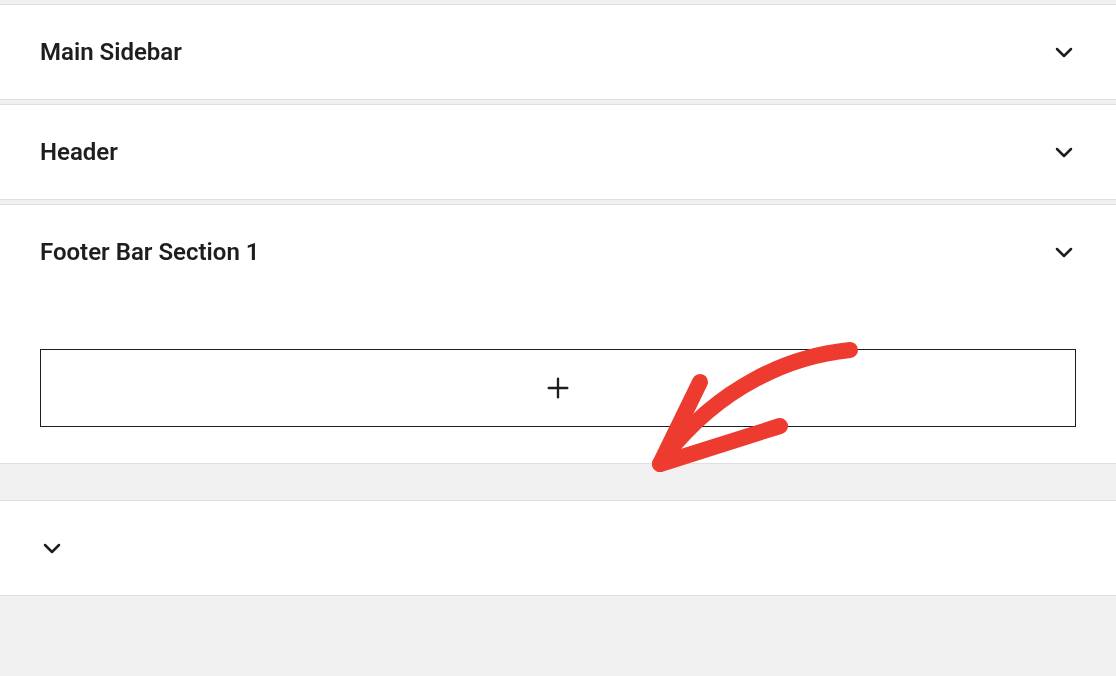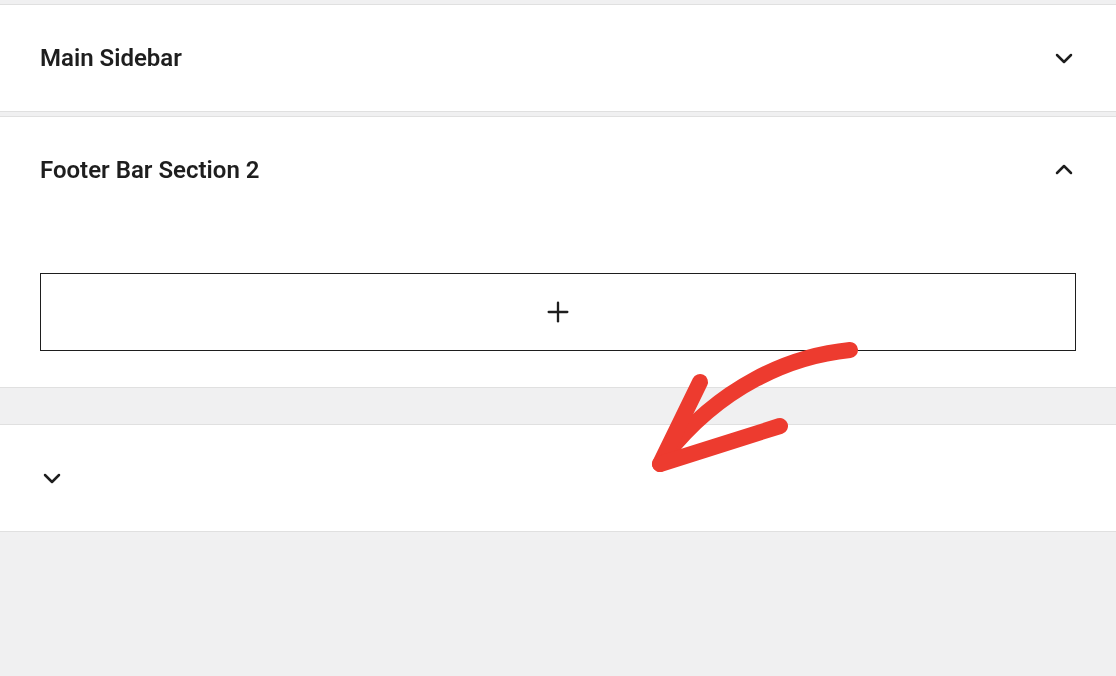--- a/index.html
+++ b/index.html
@@ -13,21 +13,21 @@
   }
   .panels {
     display: flex;
     flex-direction: column;
   }
   .panel-header {
     background: #ffffff;
     border-top: 1px solid #e0e0e0;
     border-bottom: 1px solid #e0e0e0;
     padding: 0 40px;
-    height: 108px;
+    height: 96px;
     display: flex;
     align-items: center;
     justify-content: space-between;
     cursor: pointer;
     margin-top: 4px;
   }
   .panel-header:first-child { margin-top: 0; border-top: 1px solid #e0e0e0; }
   .panel-title {
     font-size: 24px;
     font-weight: 600;
@@ -84,30 +84,38 @@
 
   <div class="panel-header">
     <span class="panel-title">Main Sidebar</span>
     <span class="chevron">
       <svg viewBox="0 0 24 24" fill="none" stroke="#1e1e1e" stroke-width="2.5" stroke-linecap="round" stroke-linejoin="round">
           <polyline points="5 9 12 16 19 9"></polyline>
         </svg>
     </span>
   </div>
 
-
-
   <div class="panel-header">
-    <span class="panel-title">Footer Bar Section 2</span>
+    <span class="panel-title">Header</span>
     <span class="chevron">
       <svg viewBox="0 0 24 24" fill="none" stroke="#1e1e1e" stroke-width="2.5" stroke-linecap="round" stroke-linejoin="round">
-          <polyline points="5 15 12 8 19 15"></polyline>
+          <polyline points="5 9 12 16 19 9"></polyline>
         </svg>
     </span>
   </div>
+
+  <div class="panel-header">
+    <span class="panel-title">Footer Bar Section 1</span>
+    <span class="chevron">
+      <svg viewBox="0 0 24 24" fill="none" stroke="#1e1e1e" stroke-width="2.5" stroke-linecap="round" stroke-linejoin="round">
+          <polyline points="5 9 12 16 19 9"></polyline>
+        </svg>
+    </span>
+  </div>
+
   <div class="panel-body">
     <button class="add-block-button">
       <span class="plus-icon">
         <svg viewBox="0 0 24 24" fill="none" stroke="#1e1e1e" stroke-width="2" stroke-linecap="round">
             <line x1="12" y1="4" x2="12" y2="20"></line>
             <line x1="4" y1="12" x2="20" y2="12"></line>
           </svg>
       </span>
     </button>
   </div>

